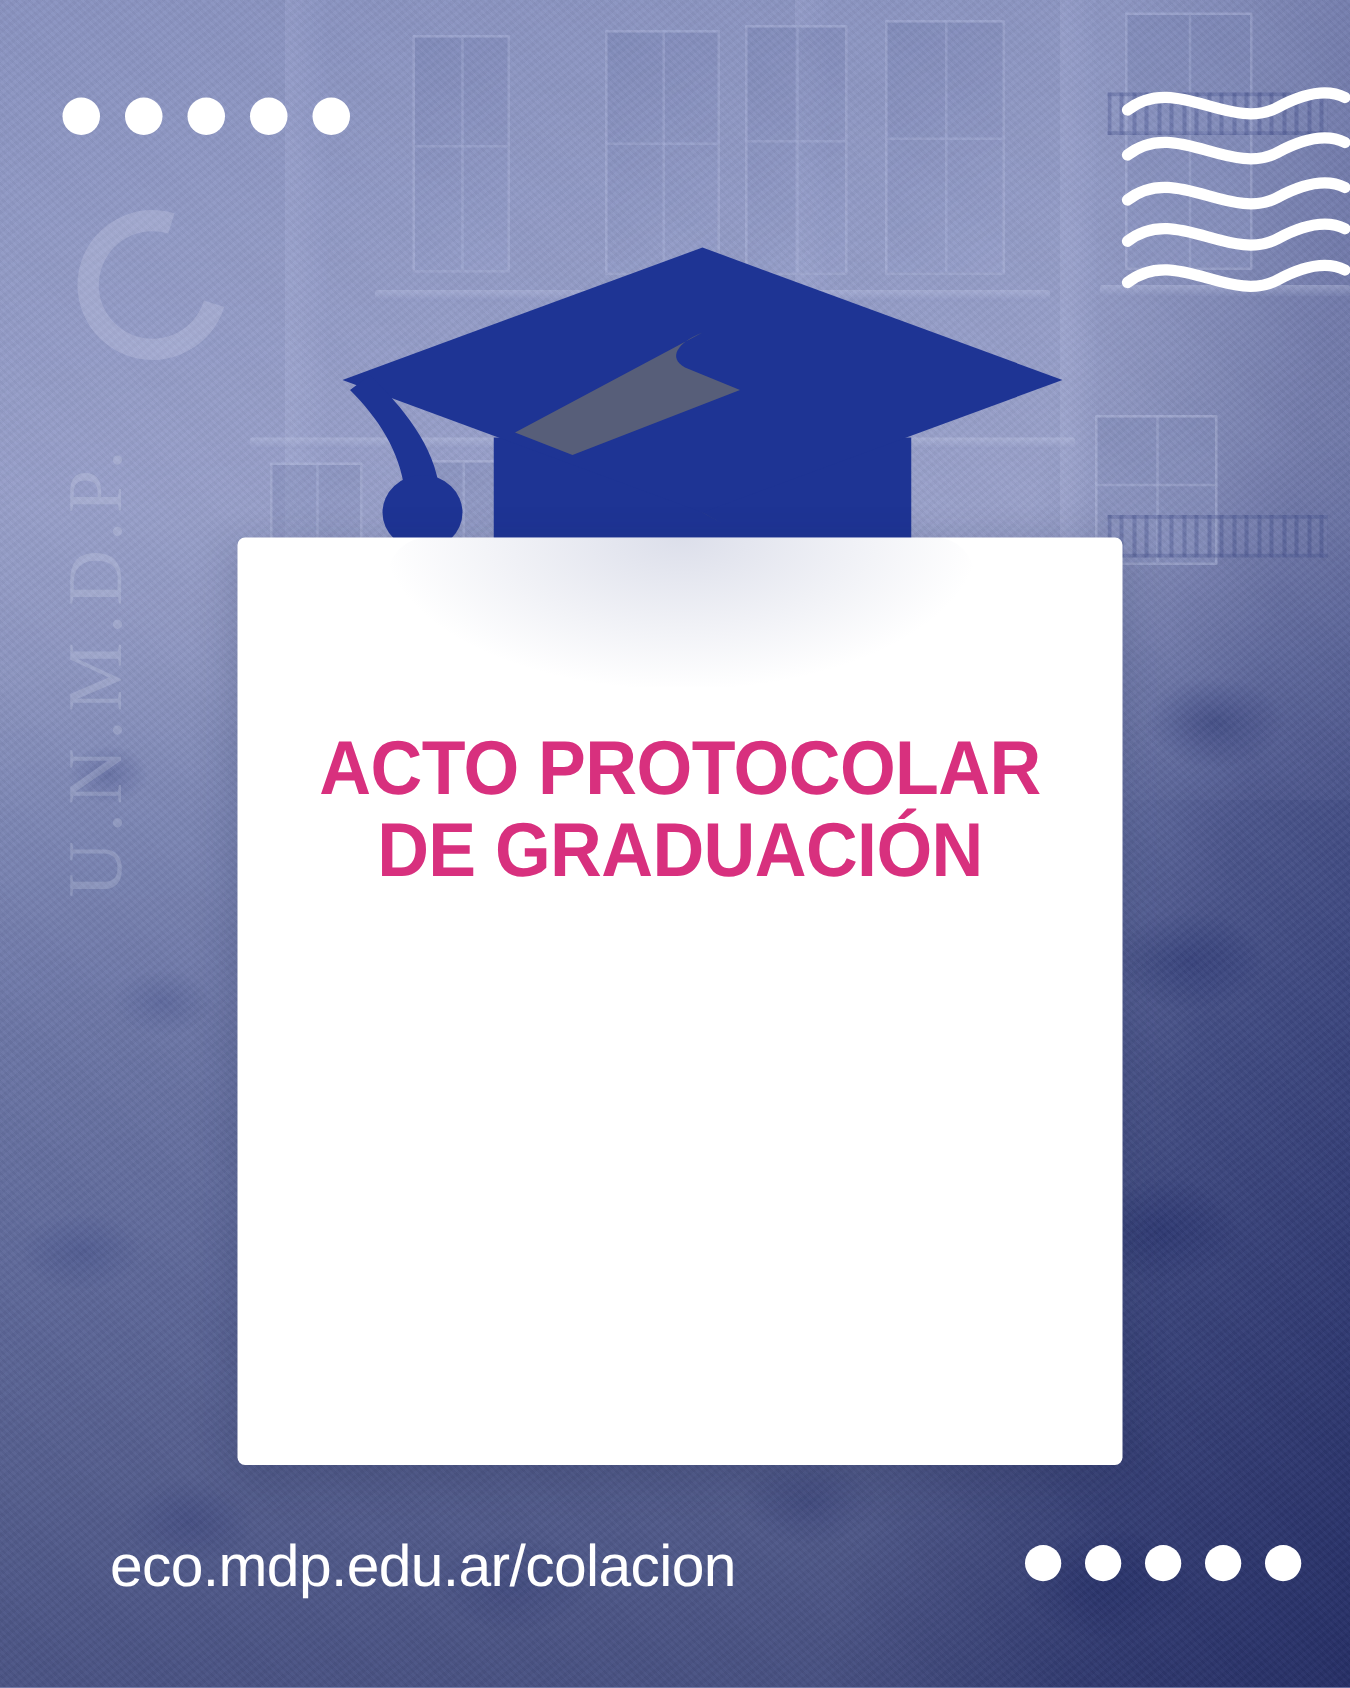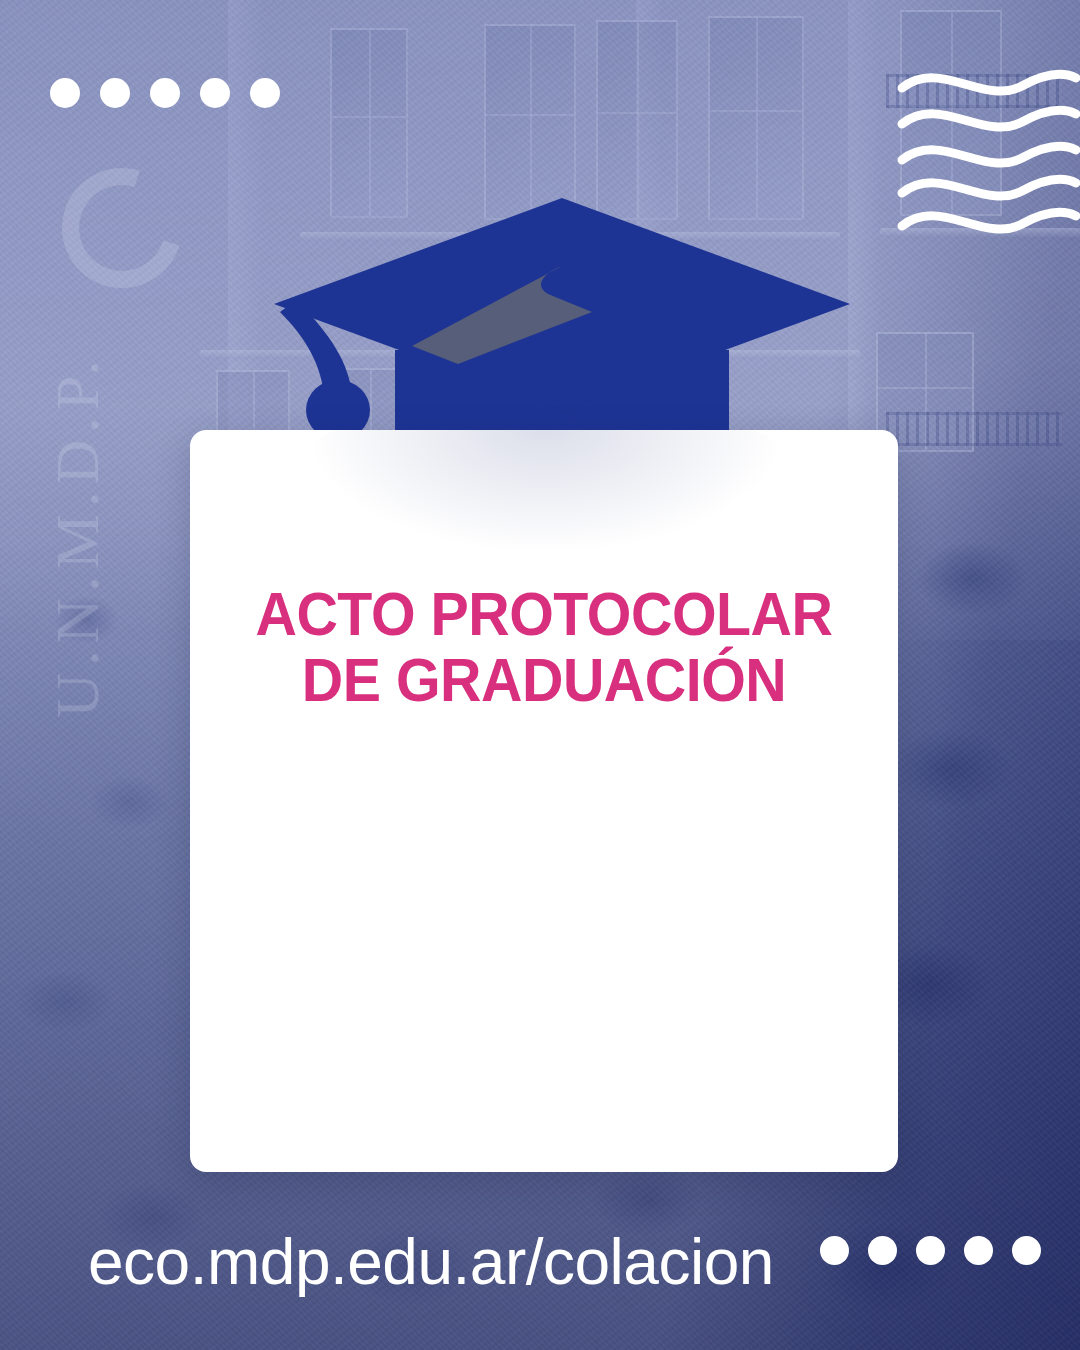--- a/index.html
+++ b/index.html
@@ -157,21 +157,21 @@
 
   
   #cap { position:absolute; left:262px; top:188px; width:600px; height:390px; }
 
   
   #card {
     position:absolute;
     left:190px; top:430px;
     width:708px; height:742px;
     background:#ffffff;
-    border-radius:16px;
+    border-radius:6px;
     box-shadow:0 10px 34px rgba(22,30,70,0.22);
   }
   
   #card-capshadow {
     position:absolute; left:120px; top:0px;
     width:470px; height:120px;
     background:radial-gradient(ellipse at 50% 0%, rgba(120,130,175,0.26), rgba(255,255,255,0) 72%);
     border-radius:32px 32px 0 0;
     pointer-events:none;
   }
@@ -225,21 +225,21 @@
   #info-line-2 { top:186px; font-size:45px; }
   #info-line-3 { top:286px; font-size:45px; }
 
   
   #footer-url {
     position:absolute;
     left:88px; top:1225px;
     color:#ffffff;
     font-family:"Liberation Sans", sans-serif;
     font-weight:300;
-    font-size:64px;
+    font-size:47px;
     letter-spacing:-0.5px;
   }
 </style>
 </head>
 <body>
 
 <div id="poster">
 
   <div class="bg-base"></div>
 

